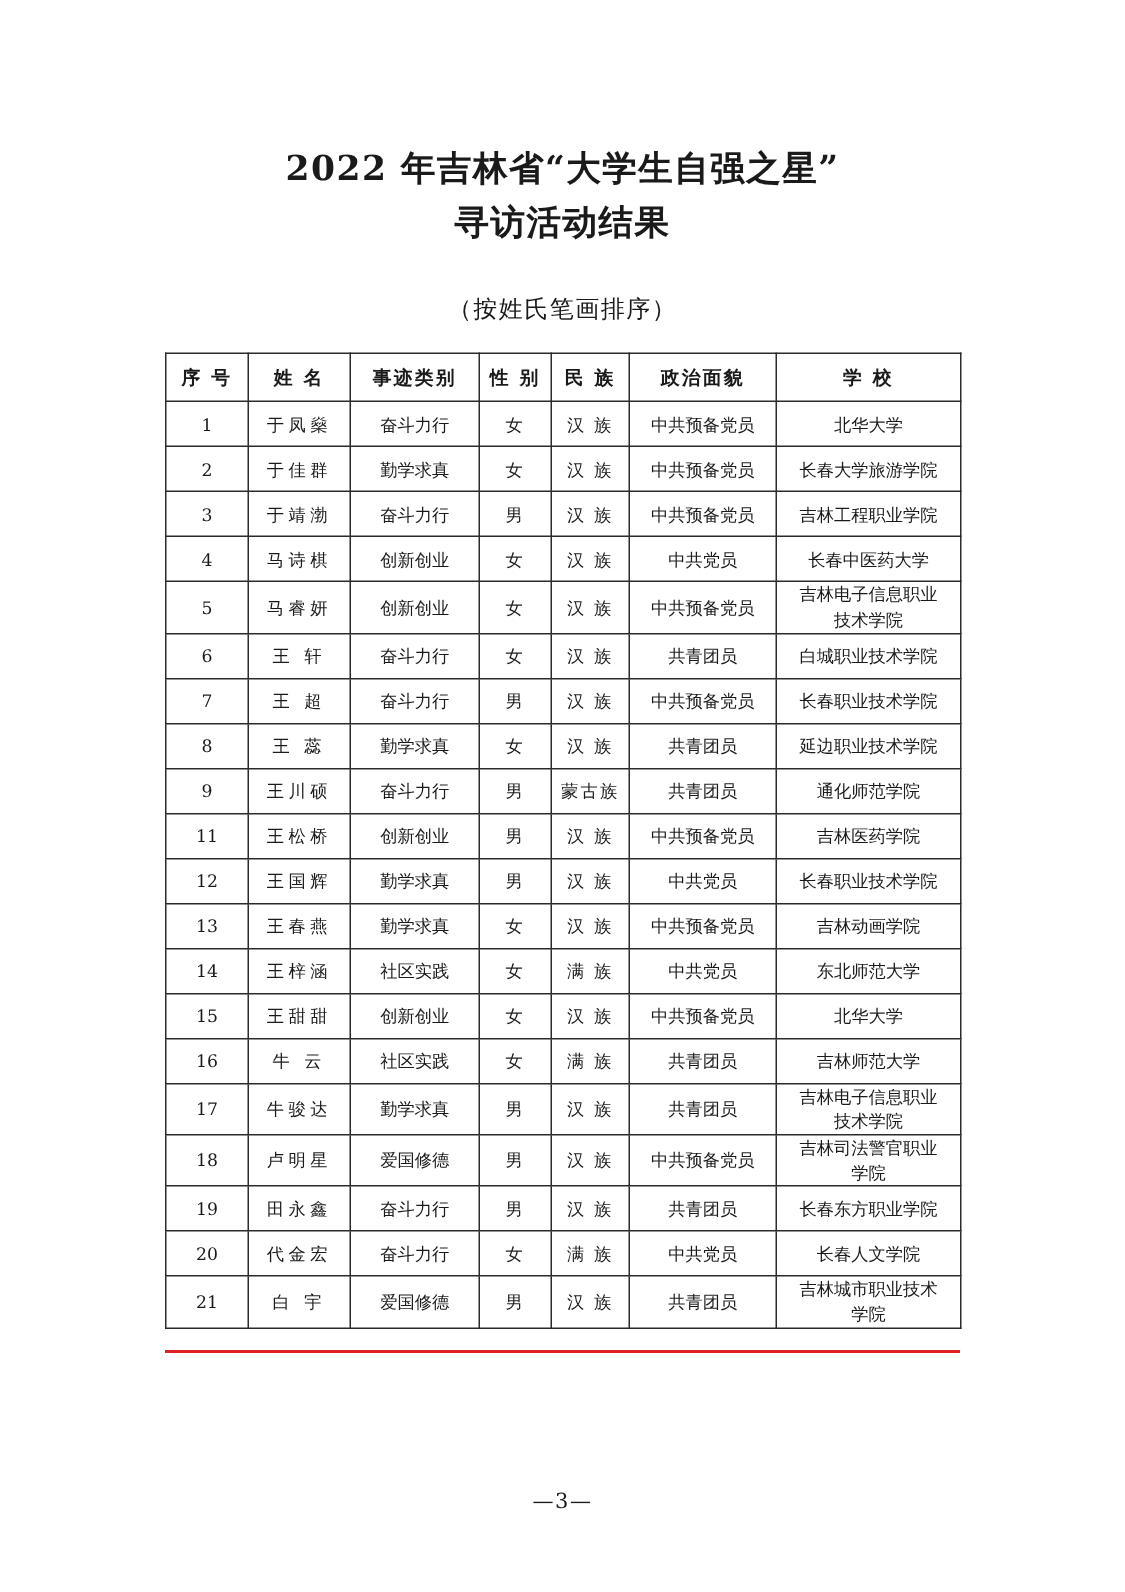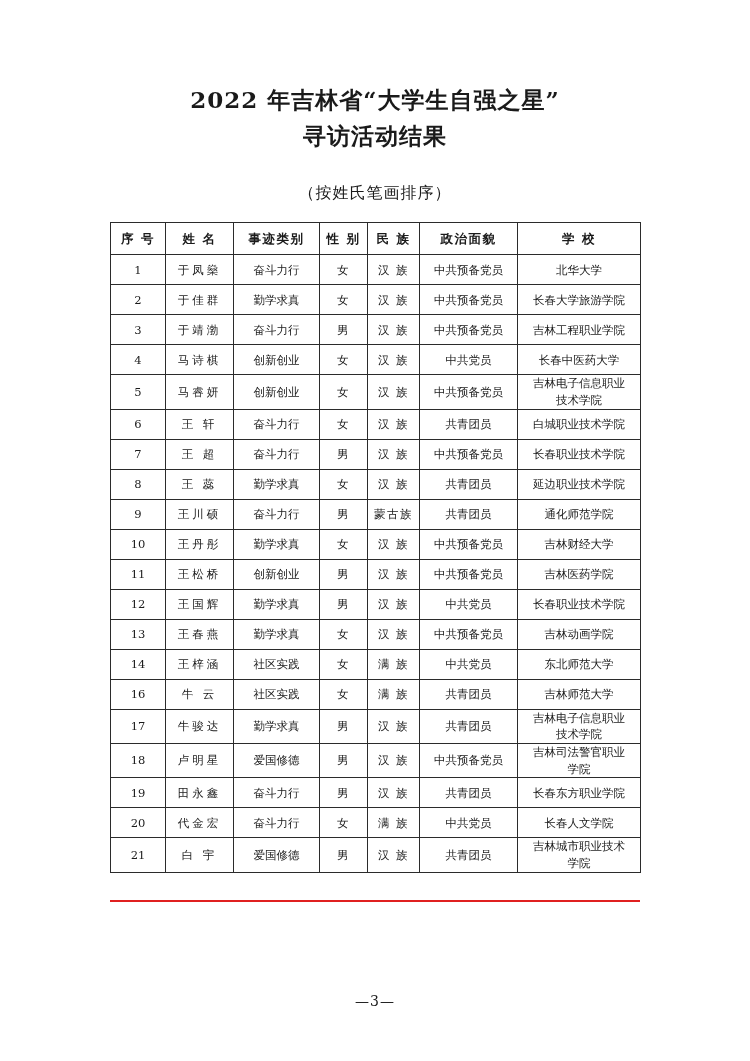--- a/index.html
+++ b/index.html
@@ -13,21 +13,21 @@
     font-family: "DejaVu Serif", "Liberation Serif", serif;
     color: #1a1a1a;
     position: relative;
     overflow: hidden;
   }
   .page {
     width: 750px;
     height: 1061px;
     position: relative;
     box-sizing: border-box;
-    padding: 4px;
+    padding: 17px;
   }
   .doc-title {
     text-align: center;
     font-weight: bold;
     font-size: 23px;
     letter-spacing: 1px;
     line-height: 1.55;
     margin: 0;
     padding-top: 78px;
   }
@@ -216,29 +216,20 @@
           <tr>
             <td>9</td>
             <td class="c-name">王川硕</td>
             <td>奋斗力行</td>
             <td class="c-gender">男</td>
             <td class="c-ethnic">蒙古族</td>
             <td>共青团员</td>
             <td>通化师范学院</td>
           </tr>
           <tr>
-            <td>10</td>
-            <td class="c-name">王丹彤</td>
-            <td>勤学求真</td>
-            <td class="c-gender">女</td>
-            <td class="c-ethnic">汉 族</td>
-            <td>中共预备党员</td>
-            <td>吉林财经大学</td>
-          </tr>
-          <tr>
             <td>11</td>
             <td class="c-name">王松桥</td>
             <td>创新创业</td>
             <td class="c-gender">男</td>
             <td class="c-ethnic">汉 族</td>
             <td>中共预备党员</td>
             <td>吉林医药学院</td>
           </tr>
           <tr>
             <td>12</td>
@@ -259,20 +250,29 @@
             <td>吉林动画学院</td>
           </tr>
           <tr>
             <td>14</td>
             <td class="c-name">王梓涵</td>
             <td>社区实践</td>
             <td class="c-gender">女</td>
             <td class="c-ethnic">满 族</td>
             <td>中共党员</td>
             <td>东北师范大学</td>
+          </tr>
+          <tr>
+            <td>15</td>
+            <td class="c-name">王甜甜</td>
+            <td>创新创业</td>
+            <td class="c-gender">女</td>
+            <td class="c-ethnic">汉 族</td>
+            <td>中共预备党员</td>
+            <td>北华大学</td>
           </tr>
           <tr>
             <td>16</td>
             <td class="c-name">牛 云</td>
             <td>社区实践</td>
             <td class="c-gender">女</td>
             <td class="c-ethnic">满 族</td>
             <td>共青团员</td>
             <td>吉林师范大学</td>
           </tr>

